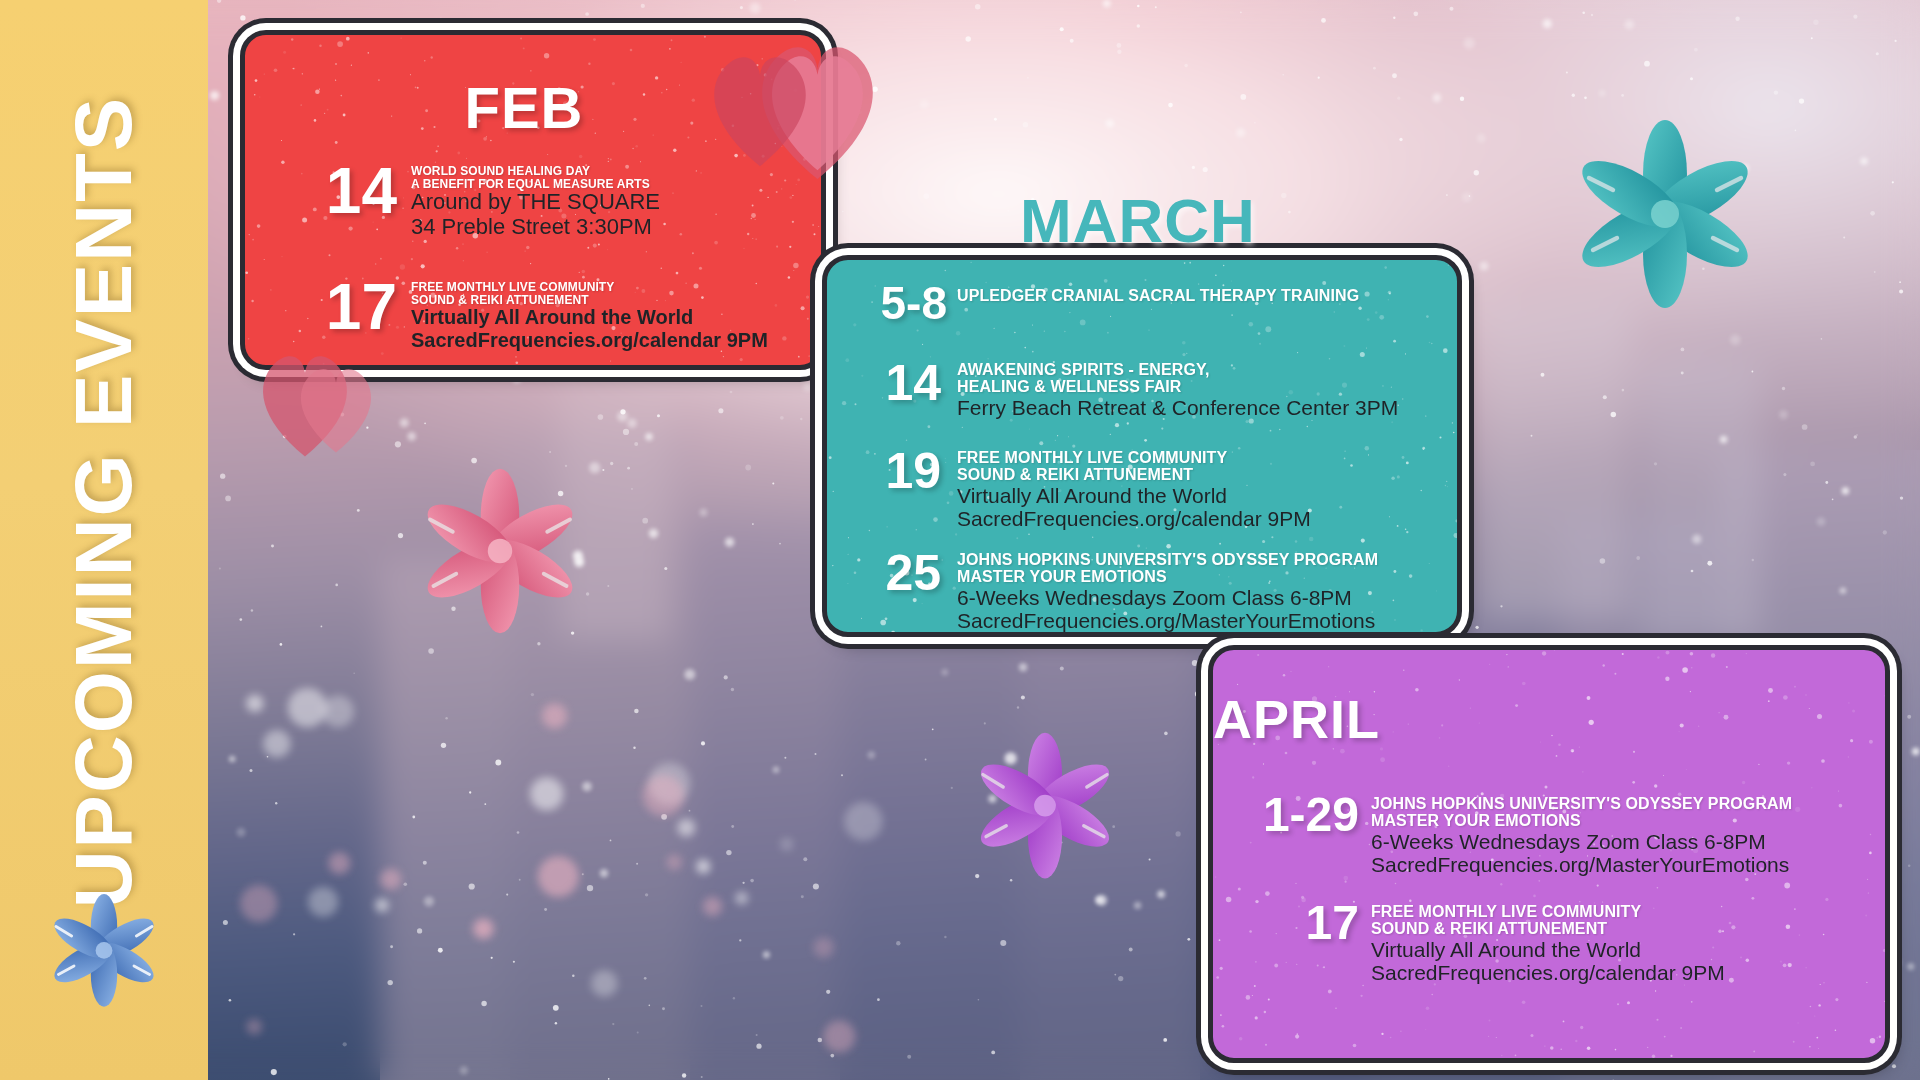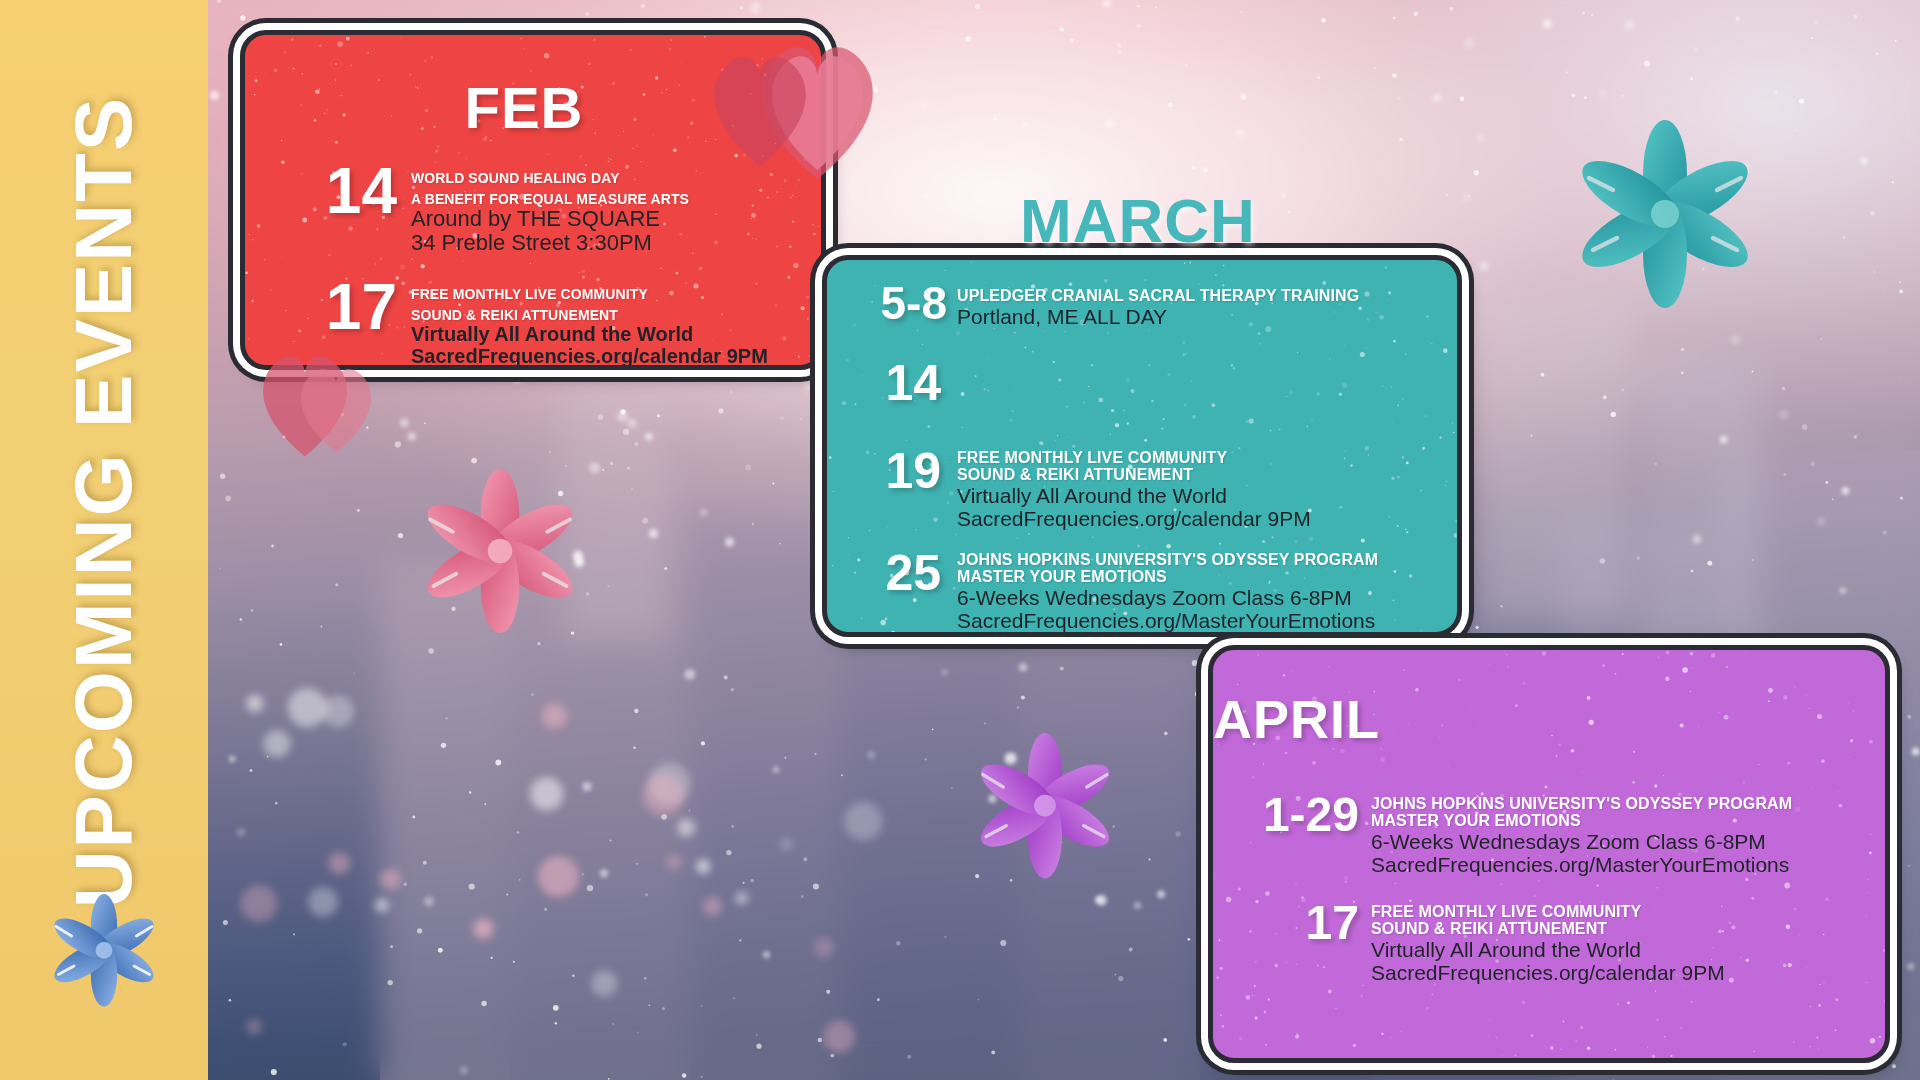--- a/index.html
+++ b/index.html
@@ -79,21 +79,21 @@
     text-shadow:1px 1px 2px rgba(0,0,0,.16);
     letter-spacing:.1px;
   }
   .ev-sub{ color:#1f2327; line-height:1.12; font-weight:400; }
   .ev-sub.b{ font-weight:700; }
 
   
   #card-feb{ left:240px; top:30px; width:586px; height:340px; background:#ef4444; }
   #card-feb .month{ left:0; right:18px; top:44px; text-align:center; font-size:58px; }
   #card-feb .ev-day{ font-size:64px; width:108px; }
-  #card-feb .ev-title{ font-size:14px;margin-top:6px; }
+  #card-feb .ev-title{ font-size:12px; }
   #card-feb .ev-sub{ font-size:22px; }
   #feb-ev0{ left:44px; top:126px; width:530px; }
   #feb-ev0 .ev-txt{ margin-left:14px; padding-top:4px; }
   #feb-ev1{ left:44px; top:242px; width:530px; }
   #feb-ev1 .ev-txt{ margin-left:14px; padding-top:4px; }
   #feb-ev1 .ev-sub{ font-weight:700; font-size:20px; }
 
   
   #month-march{
     position:absolute; left:1020px; top:185px; z-index:25;
@@ -1528,26 +1528,30 @@
         <circle cx="108.5" cy="259.6" r="2.32" fill="#ffffff" opacity="0.34"></circle>
         <circle cx="382.4" cy="358.4" r="0.96" fill="#ffffff" opacity="0.26"></circle>
         <circle cx="5.8" cy="305.6" r="0.69" fill="#ffffff" opacity="0.63"></circle>
         <circle cx="491.2" cy="134.0" r="1.64" fill="#ffffff" opacity="0.21"></circle>
       </svg>
 
     <div class="ev" id="mar-ev0">
       <div class="ev-day">5-8</div>
       <div class="ev-txt">
         <div class="ev-title">UPLEDGER CRANIAL SACRAL THERAPY TRAINING</div>
-        <div class="ev-sub">Portland, ME ALL DAY</div>
       </div>
     </div>
 
     <div class="ev" id="mar-ev1">
       <div class="ev-day">14</div>
+      <div class="ev-txt">
+        <div class="ev-title">AWAKENING SPIRITS - ENERGY,</div>
+        <div class="ev-title">HEALING &amp; WELLNESS FAIR</div>
+        <div class="ev-sub">Ferry Beach Retreat &amp; Conference Center 3PM</div>
+      </div>
     </div>
 
     <div class="ev" id="mar-ev2">
       <div class="ev-day">19</div>
       <div class="ev-txt">
         <div class="ev-title">FREE MONTHLY LIVE COMMUNITY</div>
         <div class="ev-title">SOUND &amp; REIKI ATTUNEMENT</div>
         <div class="ev-sub">Virtually All Around the World</div>
         <div class="ev-sub">SacredFrequencies.org/calendar 9PM</div>
       </div>

